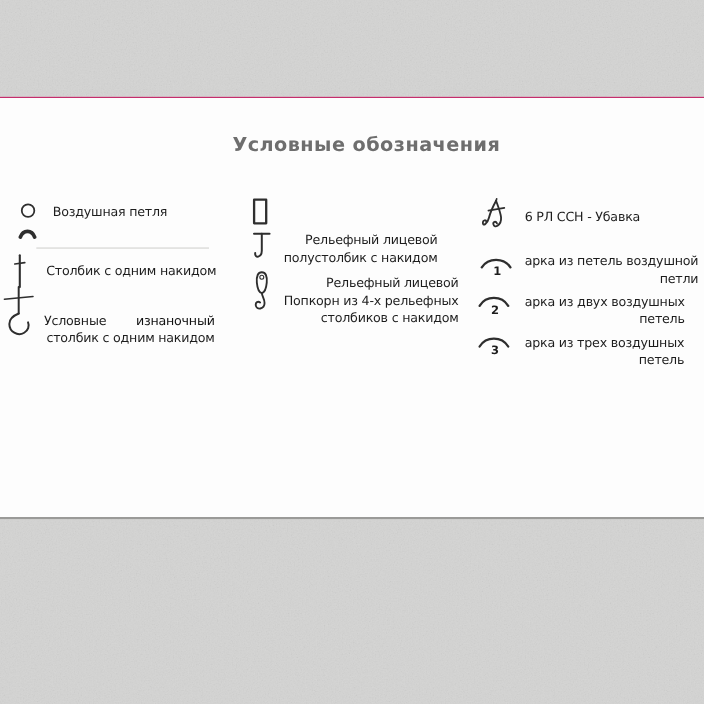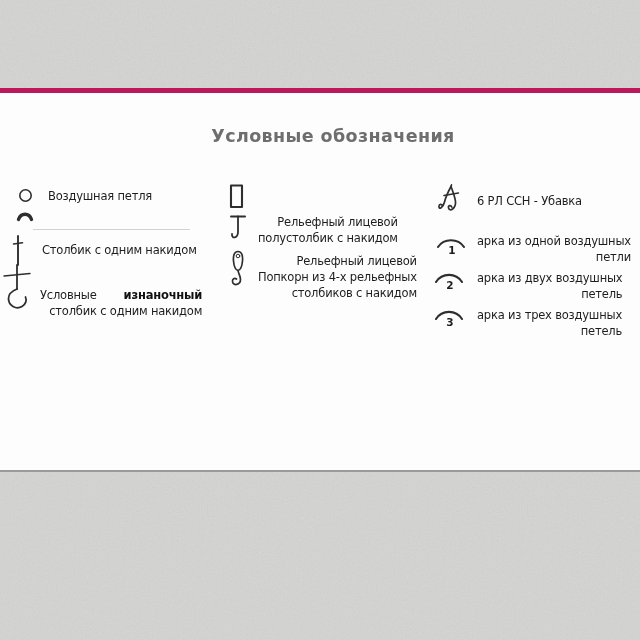--- a/index.html
+++ b/index.html
@@ -6,36 +6,36 @@
   body{
     width:640px;height:640px;overflow:hidden;
     background:#d6d6d5;
     font-family:"DejaVu Sans",sans-serif;
   }
   .stage{position:relative;width:640px;height:640px;}
   .texture{position:absolute;left:0;top:0;}
   .card{
     position:absolute;left:0;top:88px;width:640px;height:384px;
     background:#fdfdfd;box-sizing:border-box;
-    border-top:5px solid #be185d;
+    border-top:1px solid #be185d;
     border-bottom:2px solid #9a9a98;
   }
   .title{
     position:absolute;left:0;right:0;top:33px;margin:0;
     text-align:center;transform:translateX(13px);
     font-size:17.5px;font-weight:bold;color:#6e6e6e;letter-spacing:.4px;
   }
   .sym{position:absolute;}
   .sym svg{display:block;overflow:visible;}
   .sym path,.sym rect,.sym circle,.sym line{fill:none;stroke:#2e2e2e;stroke-linecap:round;stroke-linejoin:round;}
   .lbl{
     position:absolute;font-size:11.5px;line-height:16px;color:#1d1d1d;
     letter-spacing:-.2px;white-space:pre-line;text-align:right;
   }
-  .bold-word{font-weight:bold;margin-left:27px;color:#111;}
+  .bold-word{font-weight:normal;margin-left:27px;color:#111;}
   .faint-line{position:absolute;height:1px;background:#d2d2d0;}
   .arc-num{font-family:"DejaVu Sans",sans-serif;font-weight:bold;}
 </style>
 </head>
 <body>
 
 <div class="stage">
 
   <svg class="texture" width="640" height="640" aria-hidden="true">
     <filter id="grain" x="0" y="0" width="100%" height="100%">
@@ -122,21 +122,21 @@
       </svg>
     </div>
     <div class="lbl" style="left:477px;top:100px">6 РЛ ССН - Убавка</div>
 
     <div class="sym" style="left:435px;top:141px">
       <svg width="32" height="23">
         <path d="M3 13 C9 4, 23 4, 29 13" stroke-width="2.1"></path>
         <text class="arc-num" x="17" y="20" font-size="10.5" text-anchor="middle" fill="#1d1d1d" stroke="none">1</text>
       </svg>
     </div>
-    <div class="lbl" style="left:477px;top:140px">арка из одной воздушных
+    <div class="lbl" style="left:477px;top:140px">арка из петель воздушной
 петли</div>
 
     <div class="sym" style="left:433px;top:176px">
       <svg width="32" height="23">
         <path d="M3 13 C9 3.5, 23 3.5, 29 13" stroke-width="2.1"></path>
         <text class="arc-num" x="17" y="20" font-size="10.5" text-anchor="middle" fill="#1d1d1d" stroke="none">2</text>
       </svg>
     </div>
     <div class="lbl" style="left:477px;top:177px">арка из двух воздушных
 петель</div>

